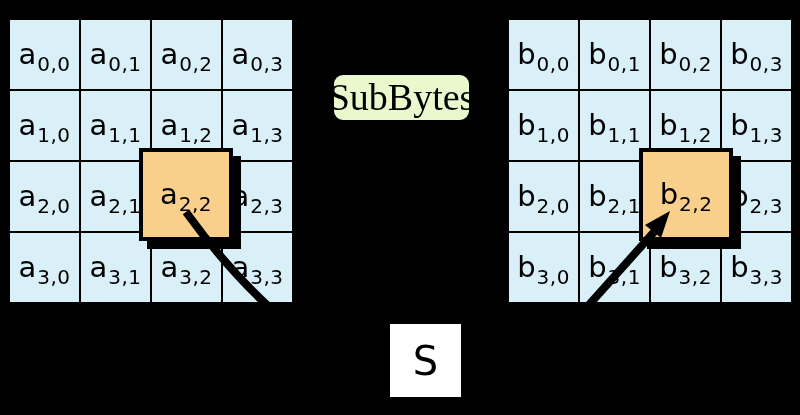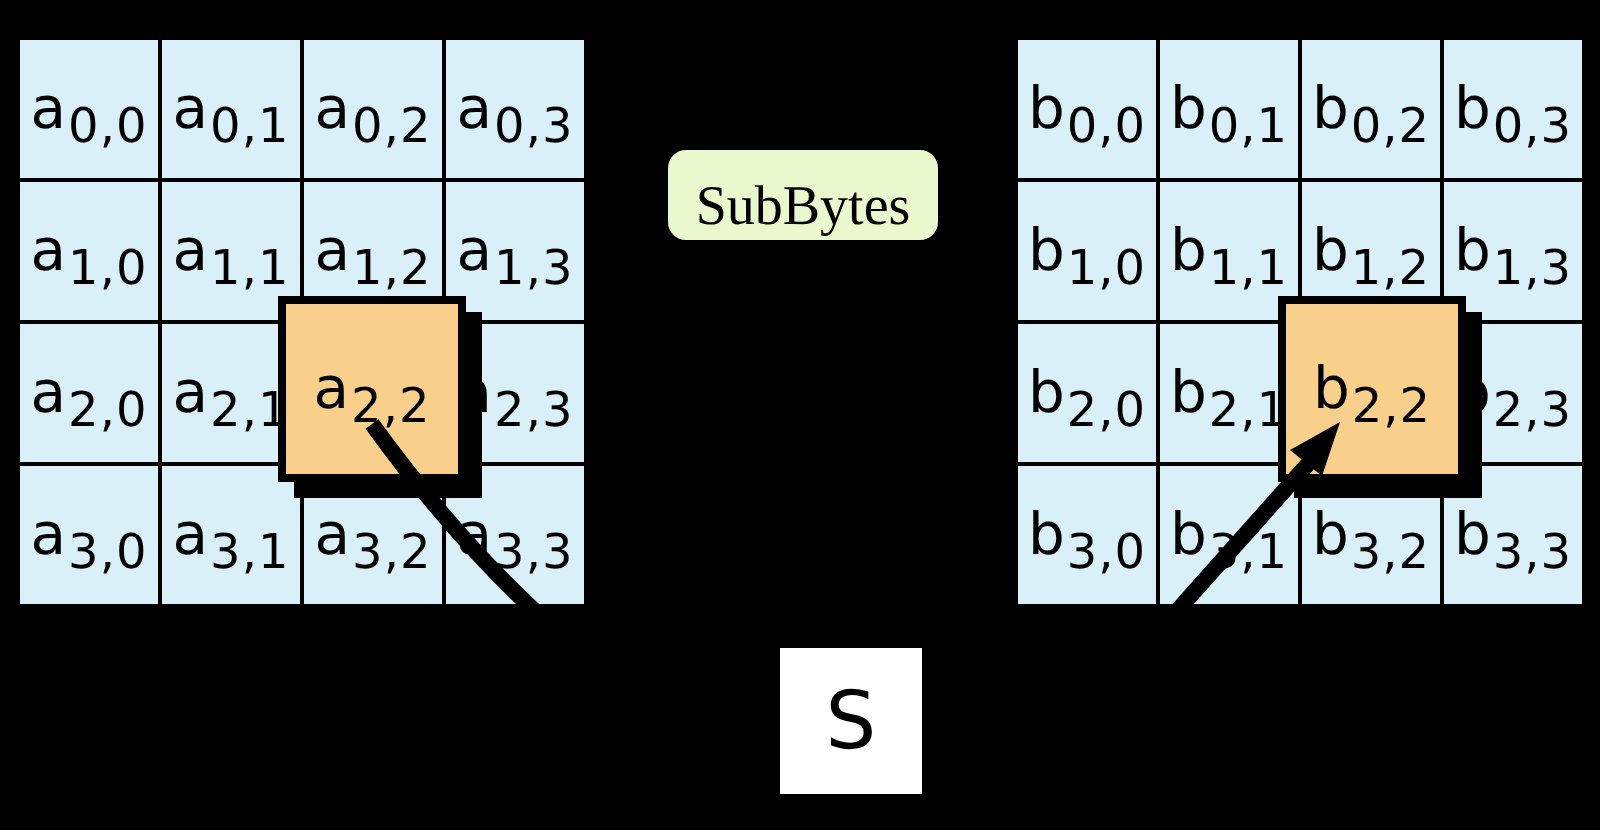--- a/index.html
+++ b/index.html
@@ -36,21 +36,21 @@
   .state-grid.left  { left: 8px; }
   .state-grid.right { left: 507px; }
   .cell {
     background: var(--cell-fill);
     display: flex;
     align-items: center;
     justify-content: center;
   }
   .lbl { display: inline-flex; align-items: baseline; line-height: 1; }
   .sym { font-size: 29px; }
-  .sub { font-size: 24px; transform: translateY(7px); margin-left: 1px; letter-spacing: 0.5px; }
+  .sub { font-size: 20px; transform: translateY(7px); margin-left: 1px; letter-spacing: 0.5px; }
   .hl {
     position: absolute;
     width: 94px;
     height: 93px;
     background: var(--highlight-fill);
     border: 4px solid var(--line);
     box-shadow: 8px 8px 0 0 var(--line);
     display: flex;
     align-items: center;
     justify-content: center;
@@ -67,24 +67,24 @@
   .arrows path { fill: none; stroke: var(--line); stroke-width: 8; }
   .arrows polygon { fill: var(--line); stroke: none; }
   .op-box {
     position: absolute;
     left: 332px; top: 73px;
     width: 139px; height: 49px;
     background: var(--operation-fill);
     border: 2px solid var(--line);
     border-radius: 11px;
     display: flex;
-    align-items: flex-end;
+    align-items: flex-start;
     justify-content: center;
     font-family: "Liberation Serif", serif;
-    font-size: 28px;
+    font-size: 38px;
     z-index: 4;
   }
   .sbox {
     position: absolute;
     left: 390px; top: 324px;
     width: 71px; height: 73px;
     background: var(--sbox-fill);
     display: flex;
     align-items: center;
     justify-content: center;

